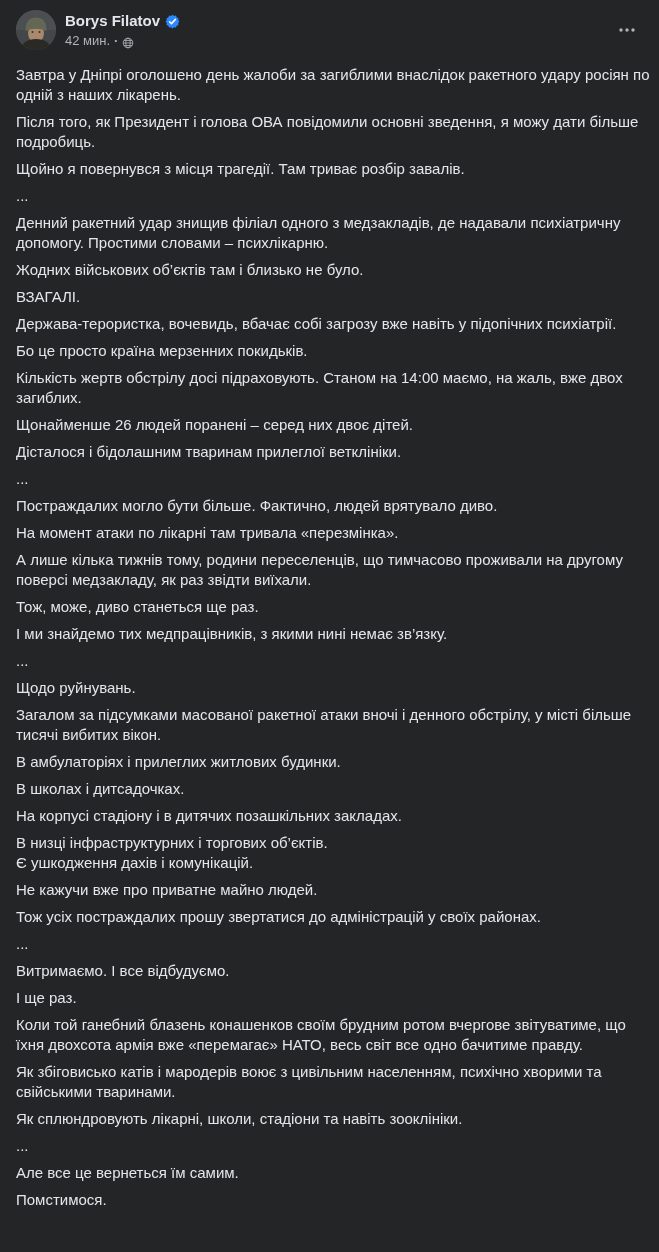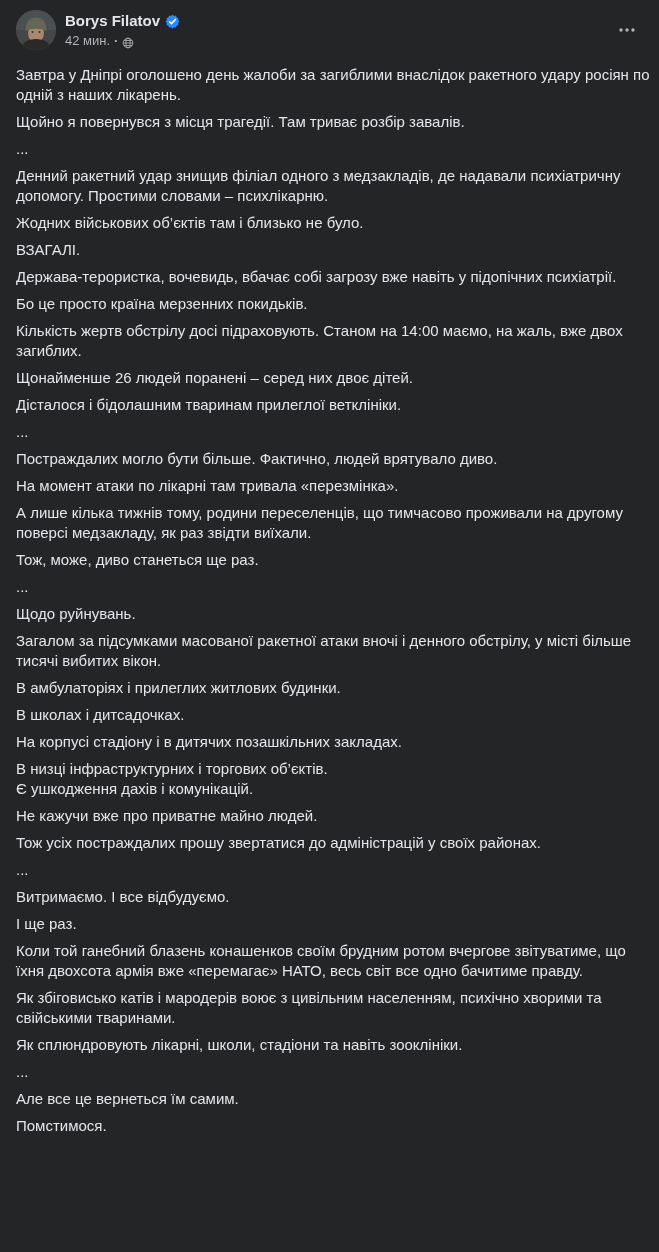--- a/index.html
+++ b/index.html
@@ -106,35 +106,37 @@
         <circle cx="4" cy="10" r="1.7" fill="#B0B3B8"></circle>
         <circle cx="10" cy="10" r="1.7" fill="#B0B3B8"></circle>
         <circle cx="16" cy="10" r="1.7" fill="#B0B3B8"></circle>
       </svg>
     </button>
 
   </div>
 
   <div class="post-body">
       <div class="post-paragraph">Завтра у Дніпрі оголошено день жалоби за загиблими внаслідок ракетного удару росіян по одній з наших лікарень.</div>
+      <div class="post-paragraph">Після того, як Президент і голова ОВА повідомили основні зведення, я можу дати більше подробиць.</div>
       <div class="post-paragraph">Щойно я повернувся з місця трагедії. Там триває розбір завалів.</div>
       <div class="post-paragraph">...</div>
       <div class="post-paragraph">Денний ракетний удар знищив філіал одного з медзакладів, де надавали психіатричну допомогу. Простими словами – психлікарню.</div>
       <div class="post-paragraph">Жодних військових об’єктів там і близько не було.</div>
       <div class="post-paragraph">ВЗАГАЛІ.</div>
       <div class="post-paragraph">Держава-терористка, вочевидь, вбачає собі загрозу вже навіть у підопічних психіатрії.</div>
       <div class="post-paragraph">Бо це просто країна мерзенних покидьків.</div>
       <div class="post-paragraph">Кількість жертв обстрілу досі підраховують. Станом на 14:00 маємо, на жаль, вже двох загиблих.</div>
       <div class="post-paragraph">Щонайменше 26 людей поранені – серед них двоє дітей.</div>
       <div class="post-paragraph">Дісталося і бідолашним тваринам прилеглої ветклініки.</div>
       <div class="post-paragraph">...</div>
       <div class="post-paragraph">Постраждалих могло бути більше. Фактично, людей врятувало диво.</div>
       <div class="post-paragraph">На момент атаки по лікарні там тривала «перезмінка».</div>
       <div class="post-paragraph">А лише кілька тижнів тому, родини переселенців, що тимчасово проживали на другому поверсі медзакладу, як раз звідти виїхали.</div>
       <div class="post-paragraph">Тож, може, диво станеться ще раз.</div>
+      <div class="post-paragraph">І ми знайдемо тих медпрацівників, з якими нині немає зв’язку.</div>
       <div class="post-paragraph">...</div>
       <div class="post-paragraph">Щодо руйнувань.</div>
       <div class="post-paragraph">Загалом за підсумками масованої ракетної атаки вночі і денного обстрілу, у місті більше тисячі вибитих вікон.</div>
       <div class="post-paragraph">В амбулаторіях і прилеглих житлових будинки.</div>
       <div class="post-paragraph">В школах і дитсадочках.</div>
       <div class="post-paragraph">На корпусі стадіону і в дитячих позашкільних закладах.</div>
       <div class="post-paragraph">В низці інфраструктурних і торгових об’єктів.
 Є ушкодження дахів і комунікацій.</div>
       <div class="post-paragraph">Не кажучи вже про приватне майно людей.</div>
       <div class="post-paragraph">Тож усіх постраждалих прошу звертатися до адміністрацій у своїх районах.</div>

